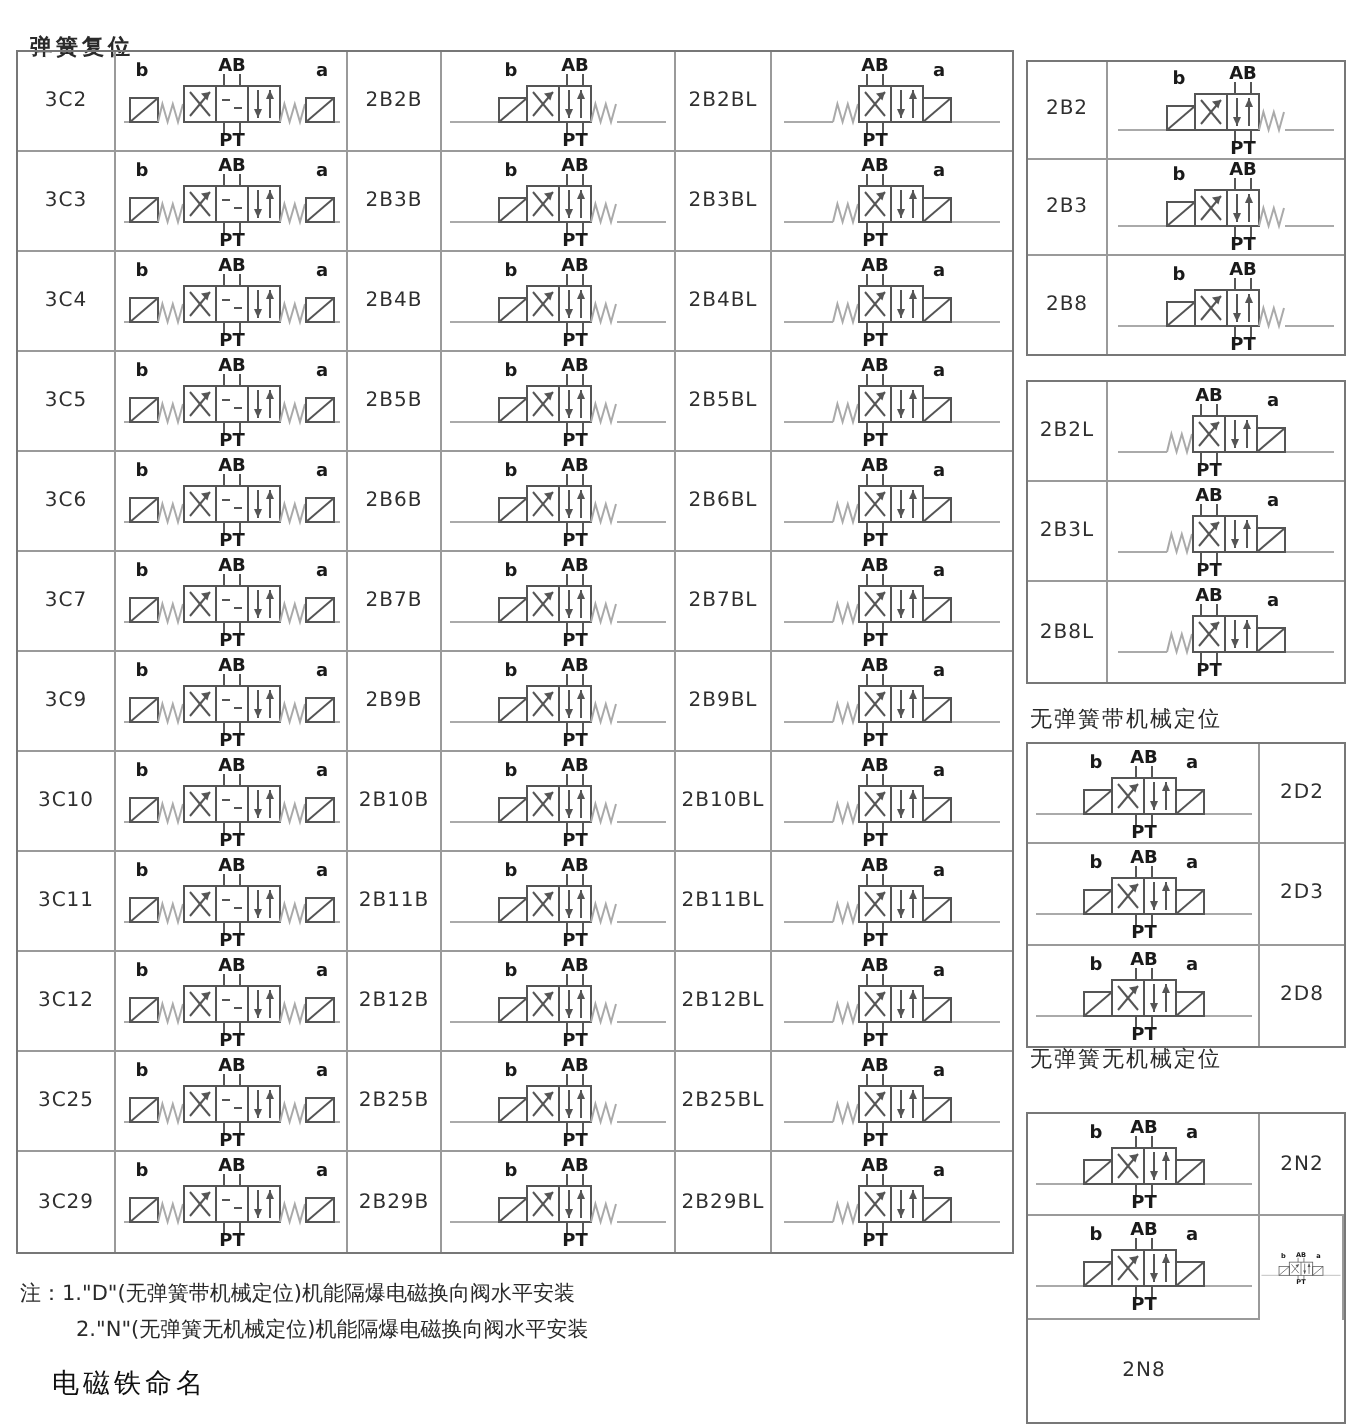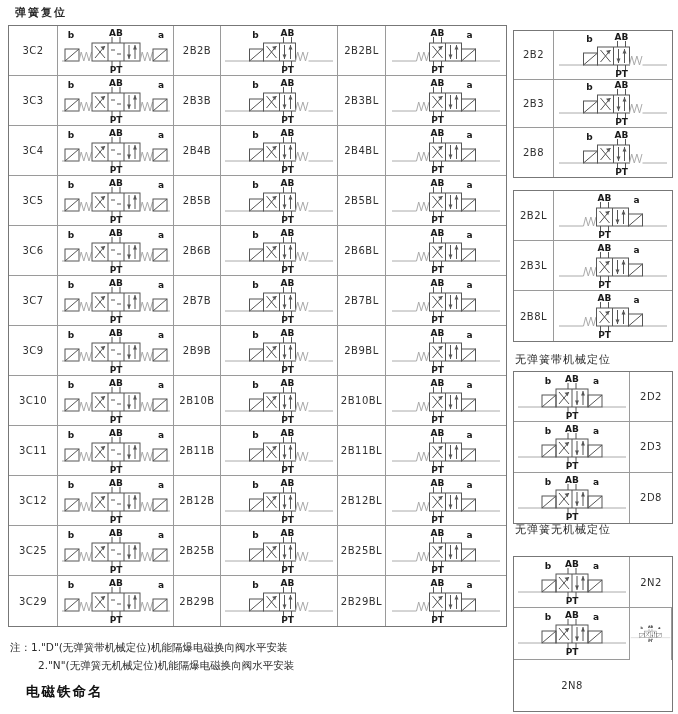--- a/index.html
+++ b/index.html
@@ -2,21 +2,21 @@
 <html><head>
 <meta charset="utf-8">
 <style>
   html,body{margin:0;padding:0;}
   body{
     width:678px;height:714px;position:relative;background:#ffffff;
     font-family:"DejaVu Sans","Liberation Sans",sans-serif;
     color:#222;overflow:hidden;
   }
   .page-title{
-    position:absolute;left:15px;top:5px;font-size:11px;color:#2a2a2a;
+    position:absolute;left:15px;top:16px;font-size:11px;color:#2a2a2a;
     letter-spacing:2px;font-weight:bold;
   }
   
   .mtable{
     position:absolute;left:8px;top:25px;width:499px;height:602px;
     border:1px solid #777;box-sizing:border-box;
     display:grid;grid-template-columns:49px 116px 47px 117px 48px 1fr;
     grid-template-rows:repeat(12,1fr);
   }
   .mcell{
@@ -47,21 +47,21 @@
   .side-caption{
     position:absolute;left:515px;font-size:11px;color:#2a2a2a;letter-spacing:1px;
   }
   .cap-1{top:352px;}
   .cap-2{top:522px;}
   .notes{
     position:absolute;left:10px;top:638px;font-size:10.5px;color:#2a2a2a;line-height:18px;
   }
   .notes .note-line2{margin-left:28px;}
   .footer-heading{
-    position:absolute;left:14px;top:683px;font-size:13.5px;font-weight:bold;
+    position:absolute;left:14px;top:683px;font-size:13.5px;font-weight:normal;
     color:#111;letter-spacing:2px;padding-left:12px;
   }
   svg{display:block;}
 </style>
 </head>
 <body>
 
 <div class="page-title">弹簧复位</div>
 
 <div class="mtable" id="main-table">

